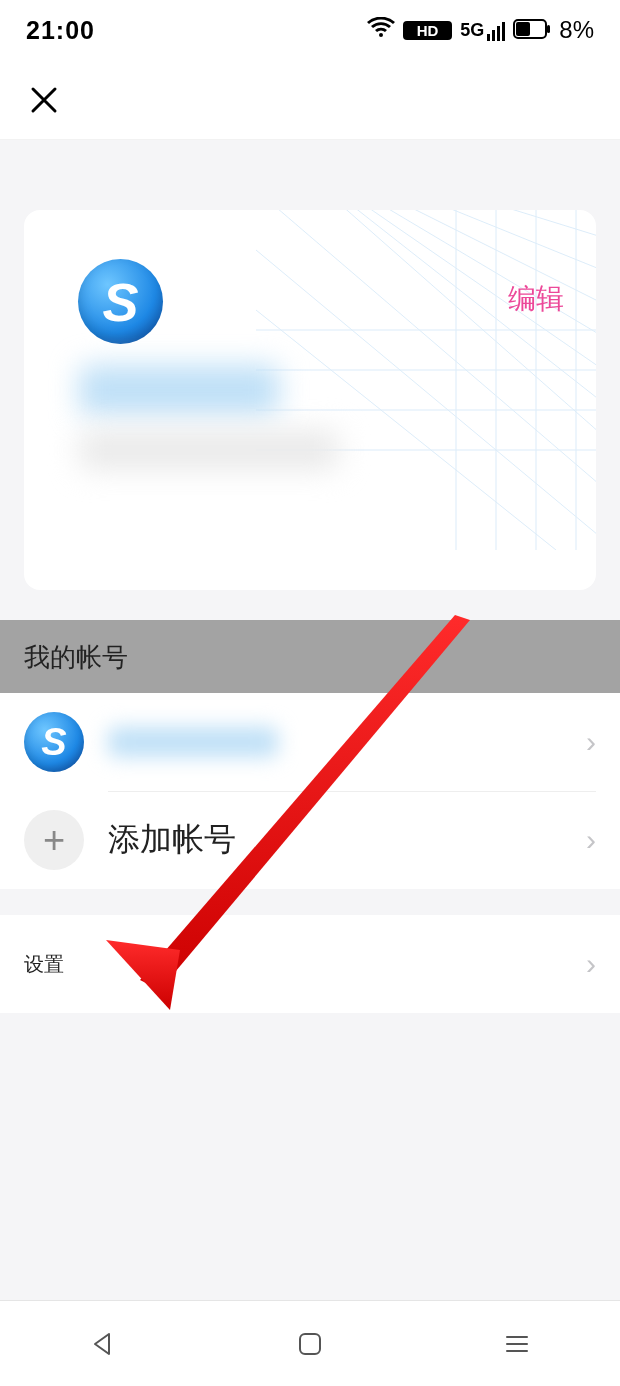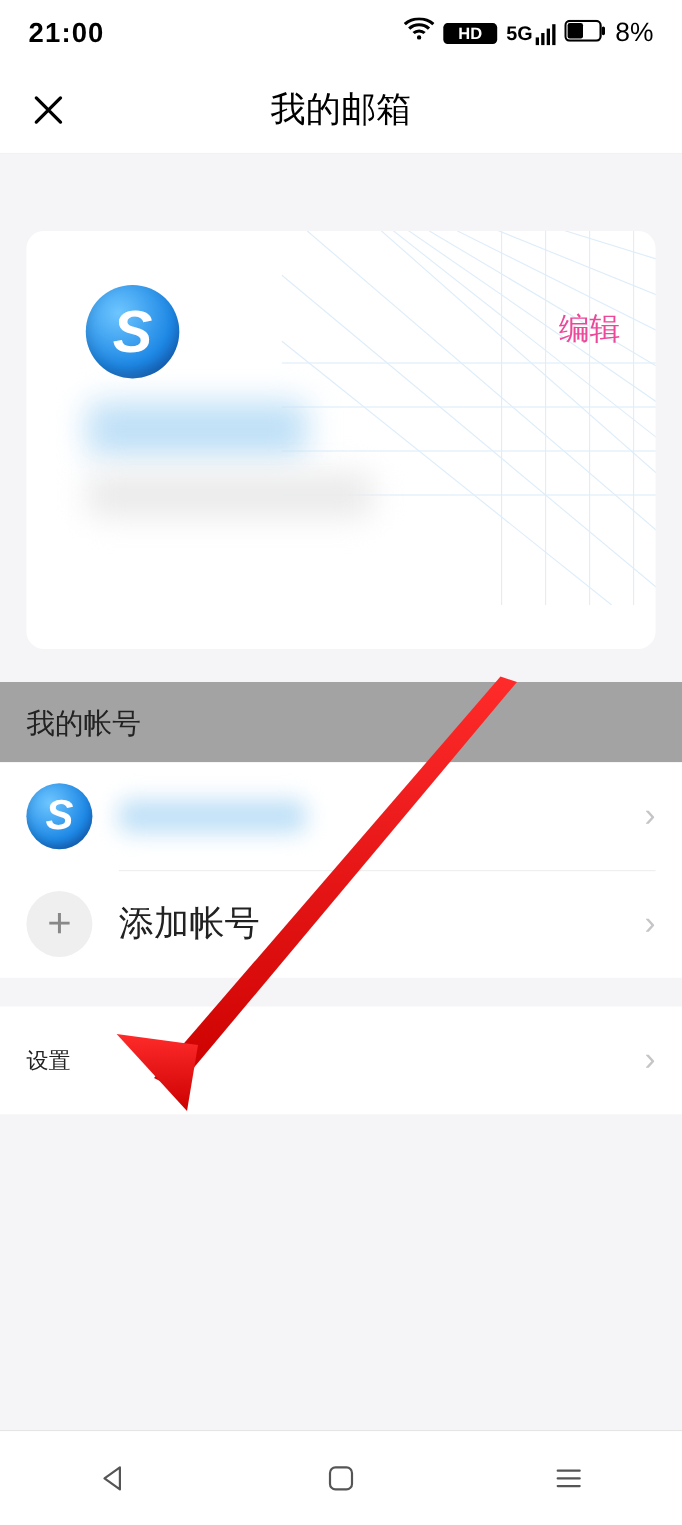--- a/index.html
+++ b/index.html
@@ -86,21 +86,20 @@
       <span class="battery-pct">8%</span>
     </div>
   </div>
 
   <div class="header">
     <div class="close-btn">
       <svg width="30" height="30" viewBox="0 0 30 30">
           <path d="M4 4 L26 26 M26 4 L4 26" stroke="#000" stroke-width="3" stroke-linecap="round"></path>
         </svg>
     </div>
-    <div class="header-title">我的邮箱</div>
   </div>
 
   <div class="body-area">
 
     <div class="card-wrap">
       <div class="profile-card">
         <svg class="lines-deco" viewBox="0 0 420 420">
           <g stroke="#9ecbef" stroke-width="1" fill="none" opacity="0.7">
             <path d="M0 0 L420 90"></path>
               <path d="M0 0 L420 130"></path>

